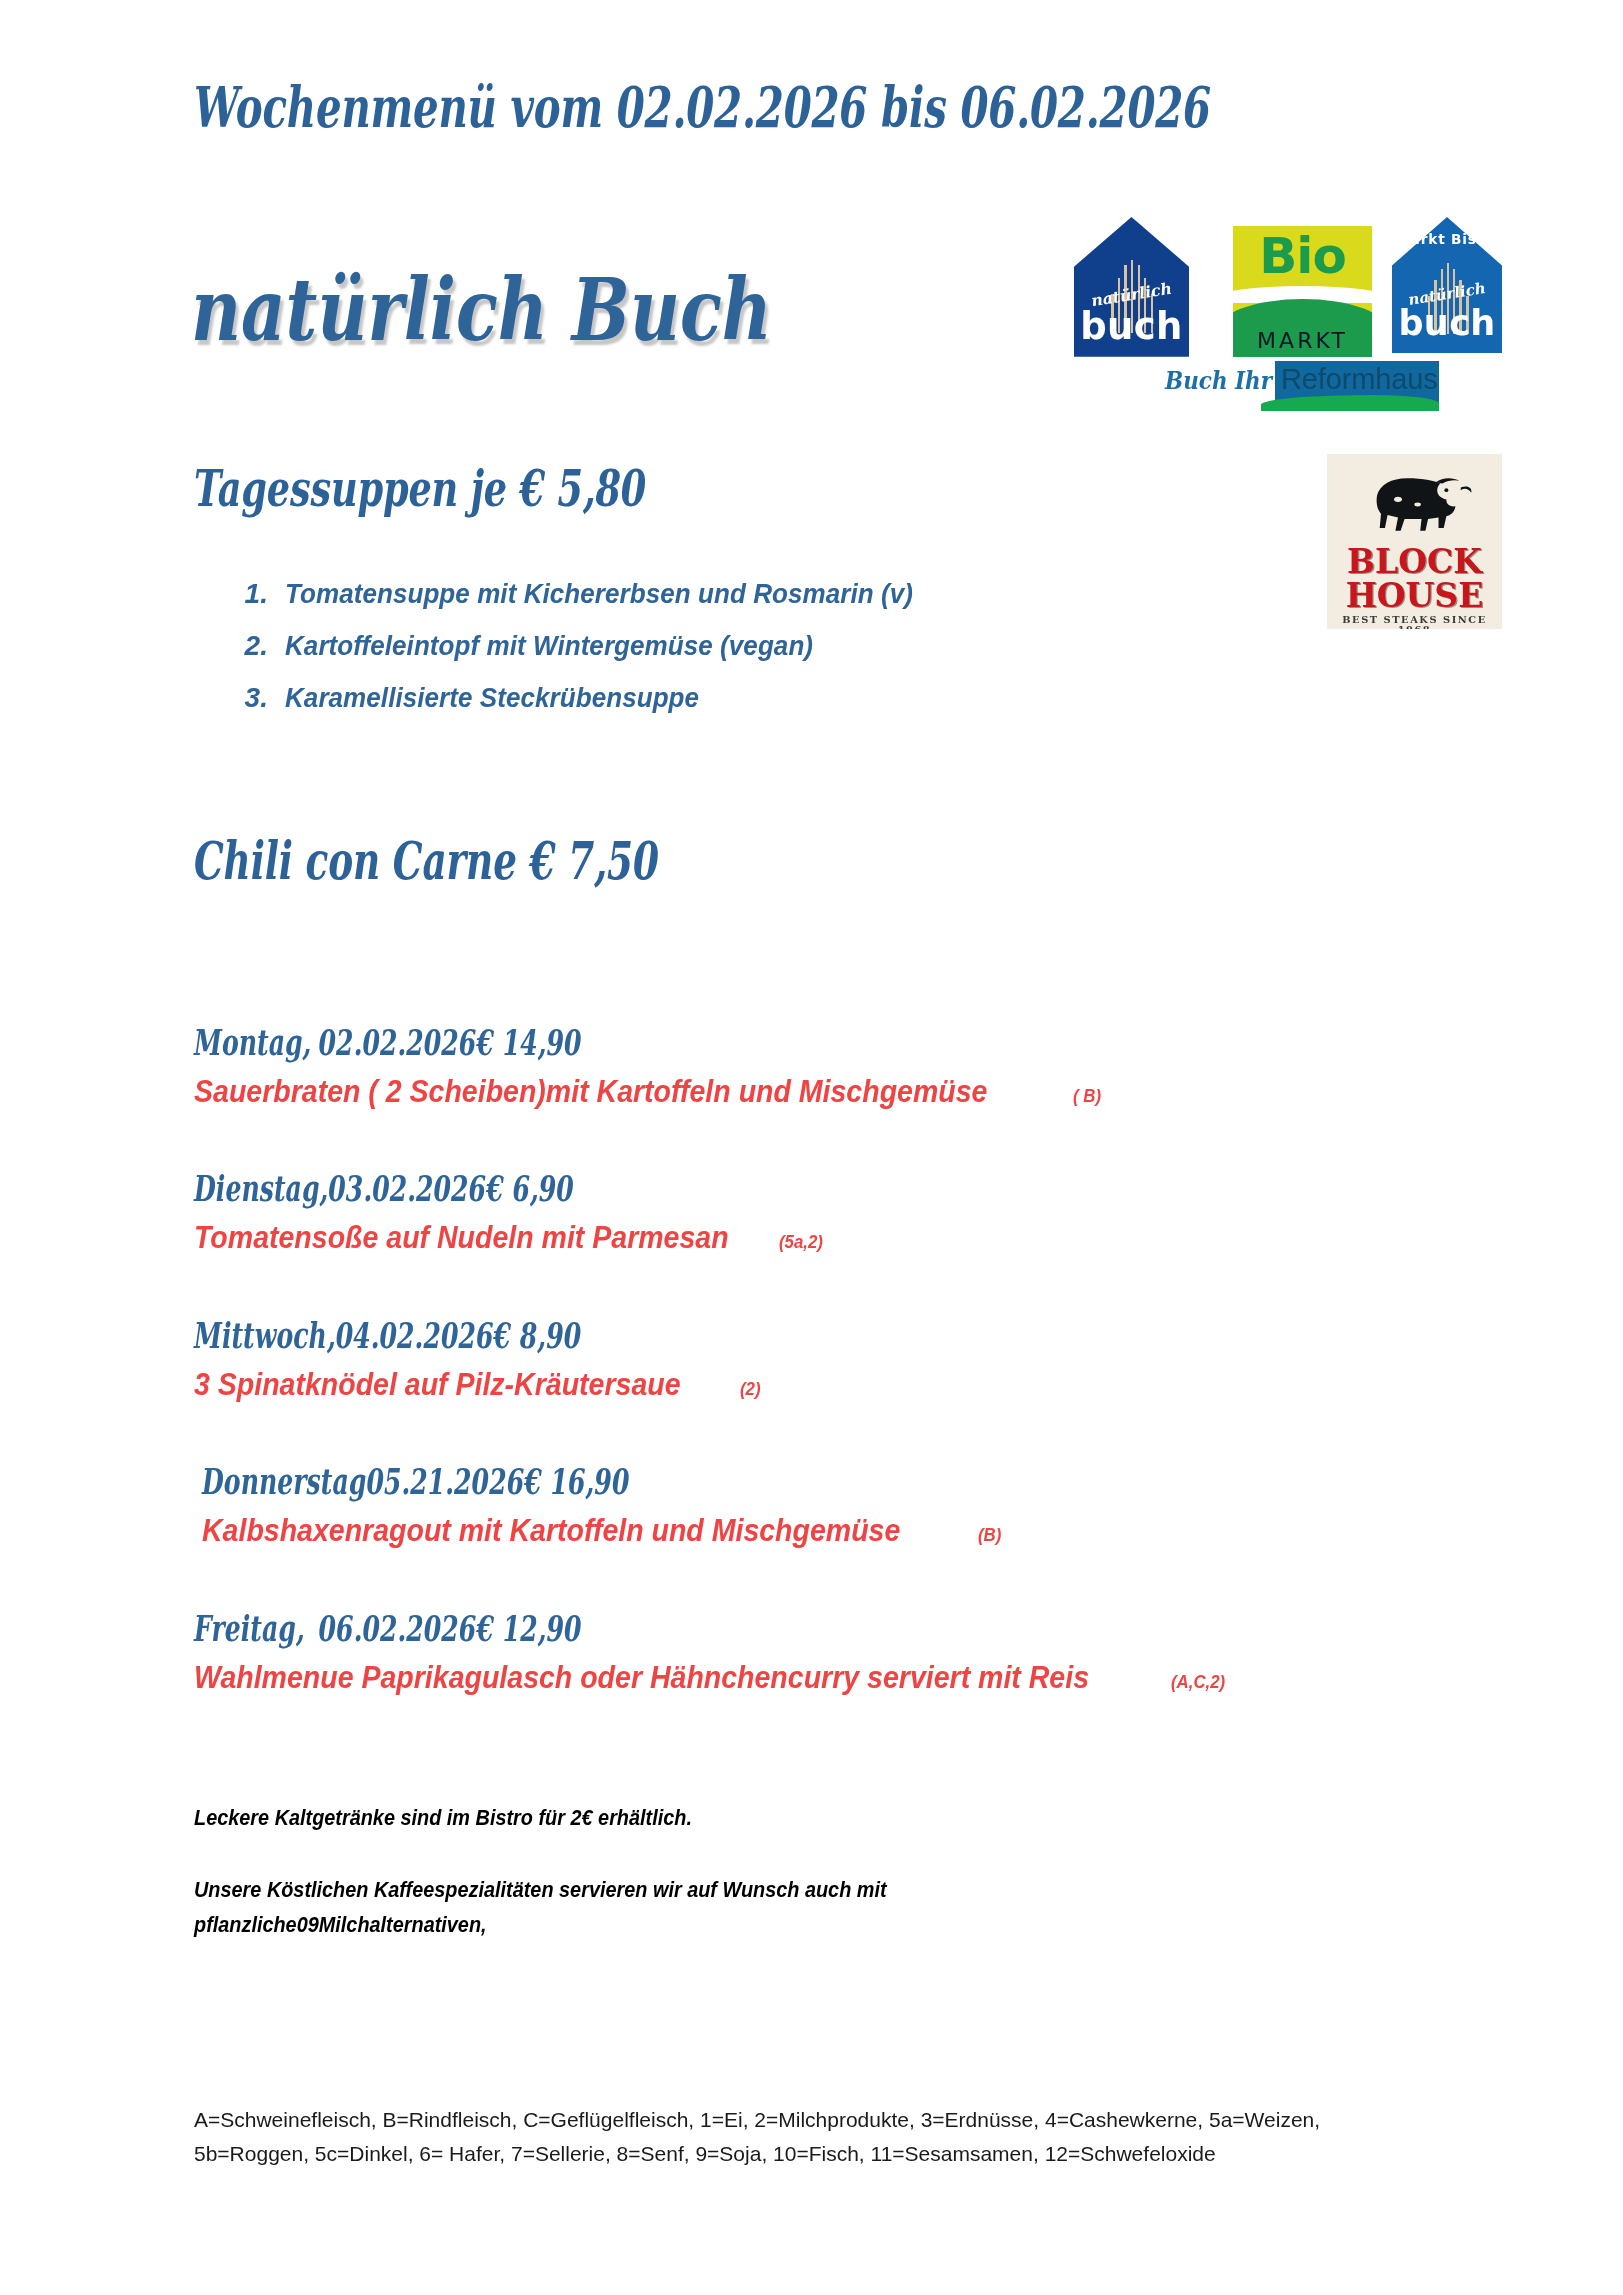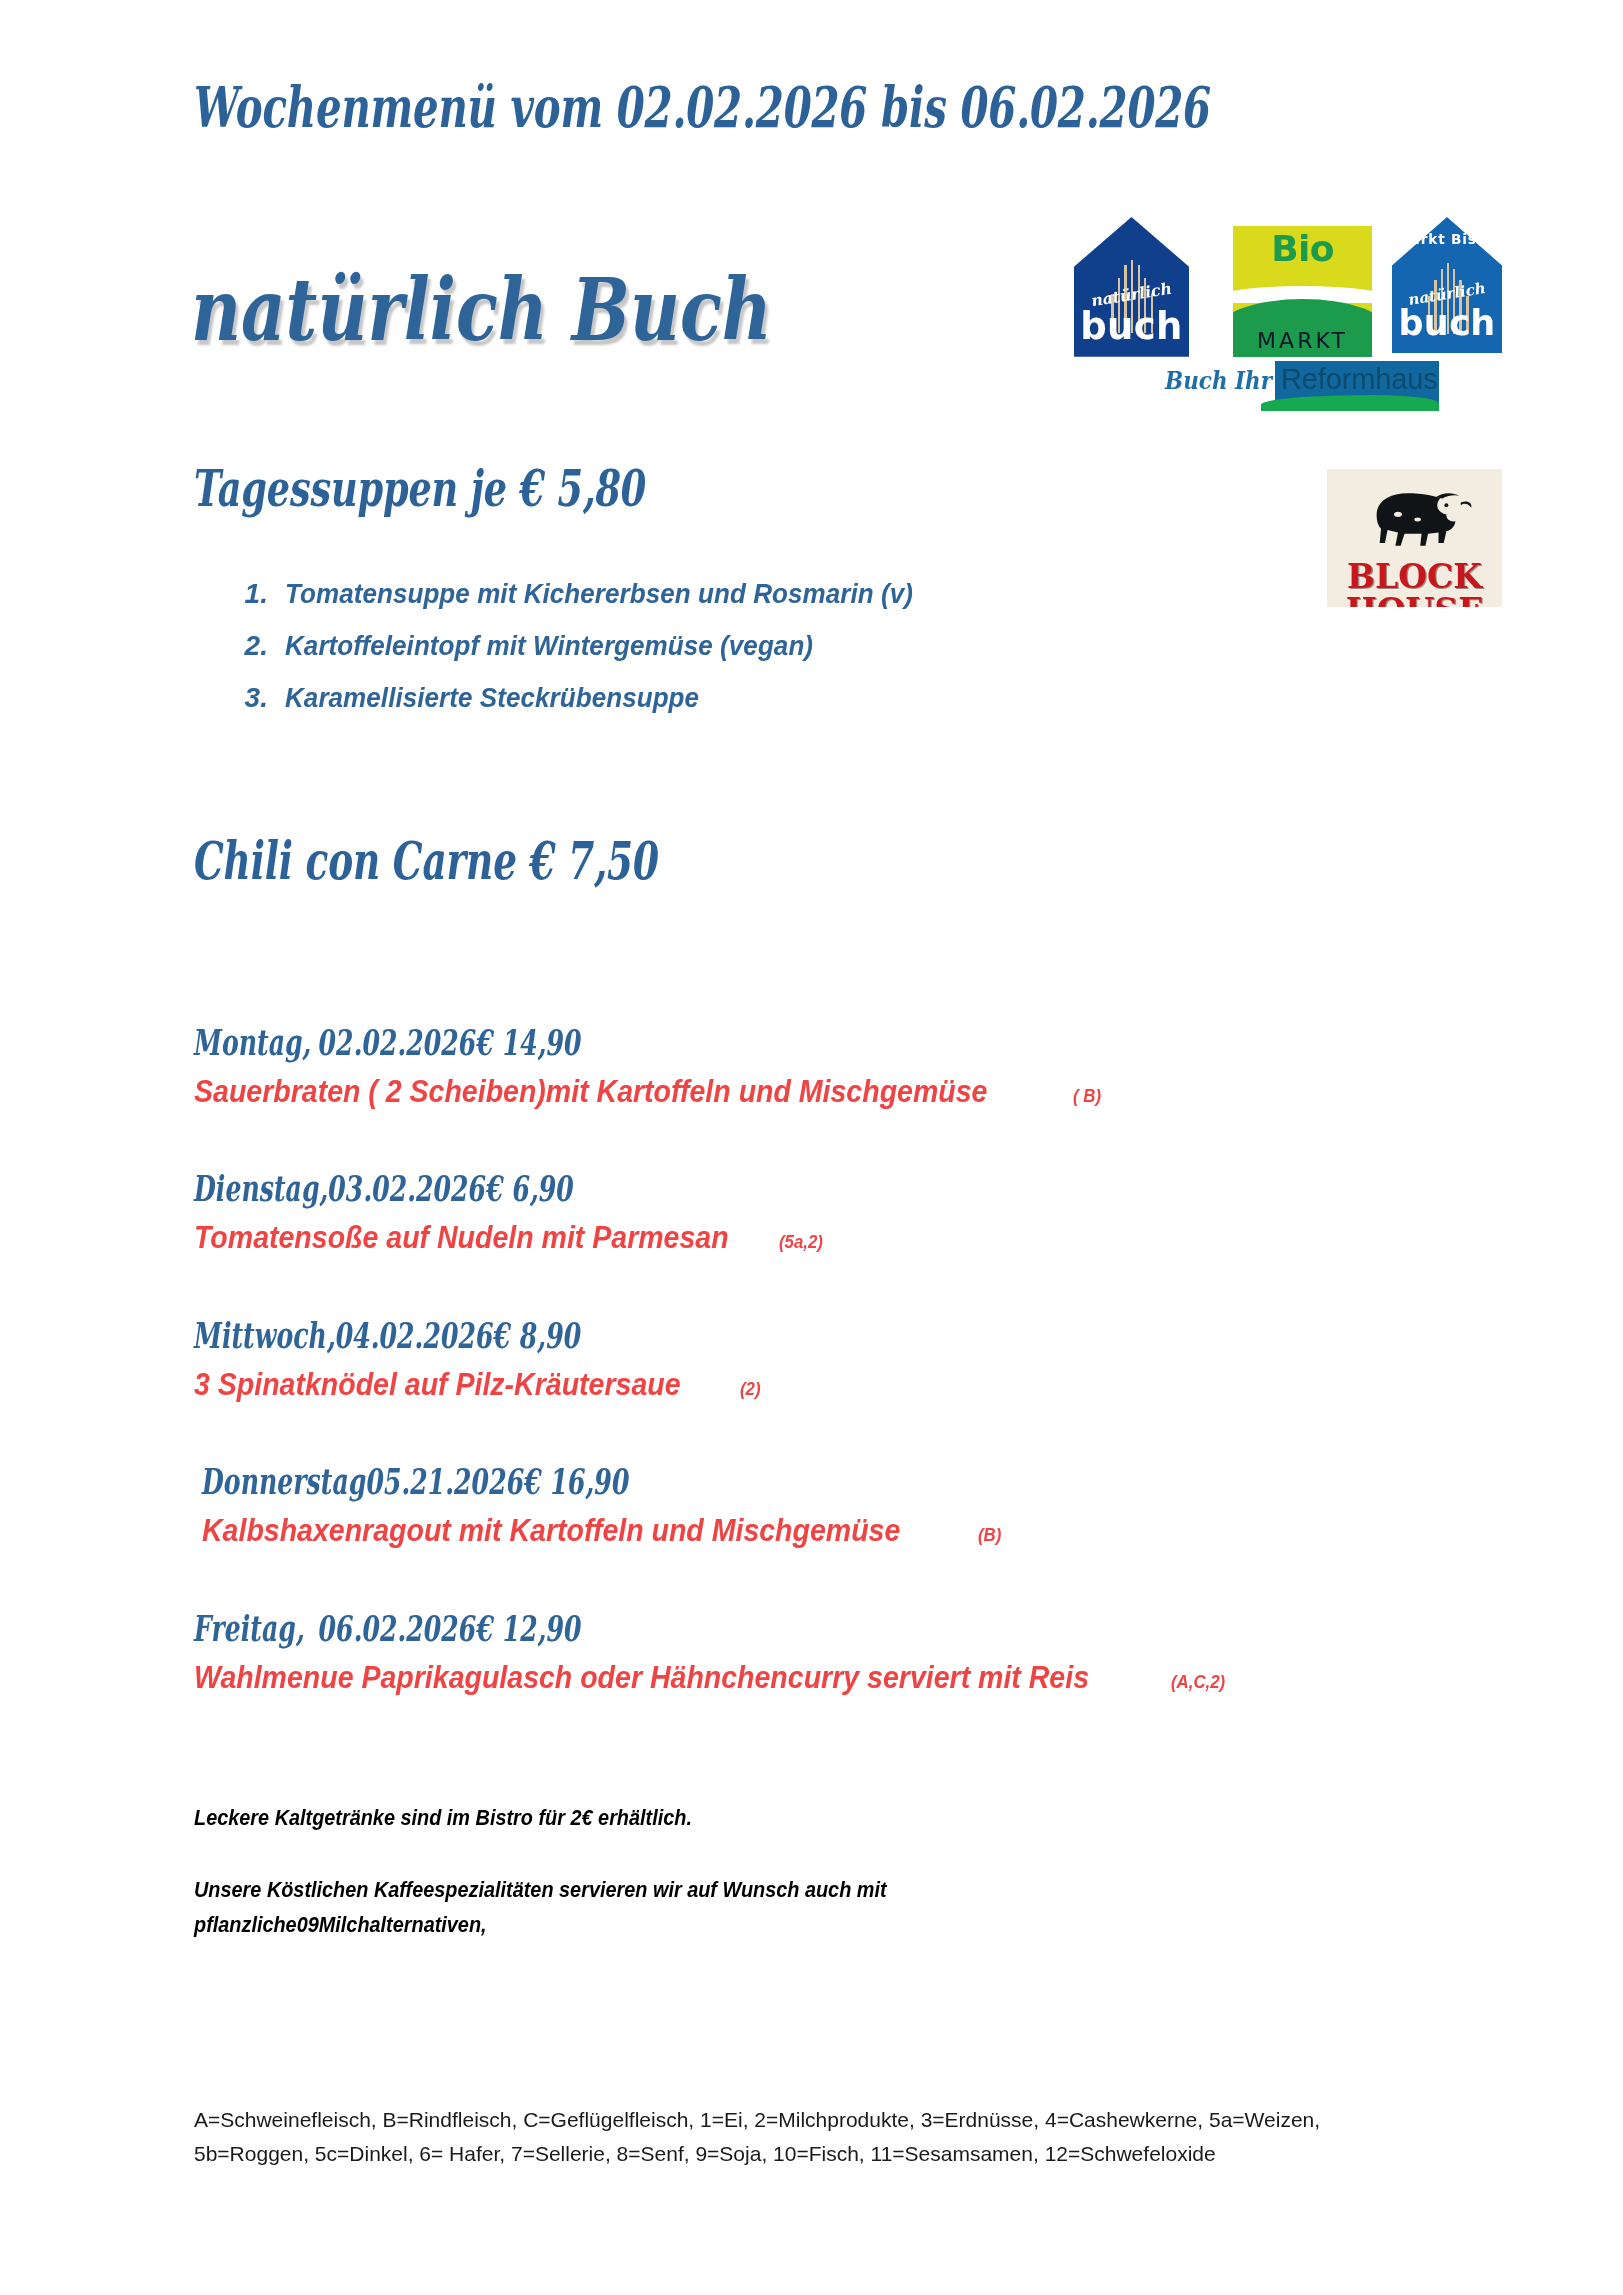--- a/index.html
+++ b/index.html
@@ -240,21 +240,21 @@
     background: #d9da1b;
     overflow: hidden;
   }
   #bio-markt-logo .bio-text {
     position: absolute;
     top: 5.2px; left: 0; right: 0;
     text-align: center;
     color: #1b9b4b;
     font-family: "DejaVu Sans", sans-serif;
     font-weight: 700;
-    font-size: 36px;
+    font-size: 50px;
     line-height: 1.0;
     letter-spacing: -0.02em;
   }
   #bio-markt-logo .green-hill {
     position: absolute;
     left: -12%;
     bottom: 0;
     width: 124%;
     height: 58px;
     background: #1b9b4b;
@@ -327,23 +327,23 @@
     font-size: 29px;
     line-height: 1.0;
     letter-spacing: -0.005em;
     white-space: nowrap;
   }
 
   
   #blockhouse-logo {
     position: absolute;
     left: 1327px;
-    top: 469px;
+    top: 454px;
     width: 175px;
-    height: 138px;
+    height: 175px;
     background: #f2ece1;
     overflow: hidden;
   }
   #blockhouse-logo .bull {
     position: absolute;
     left: 50%;
     transform: translateX(-50%);
     top: 10.5px;
     width: 115px;
     height: 79px;

